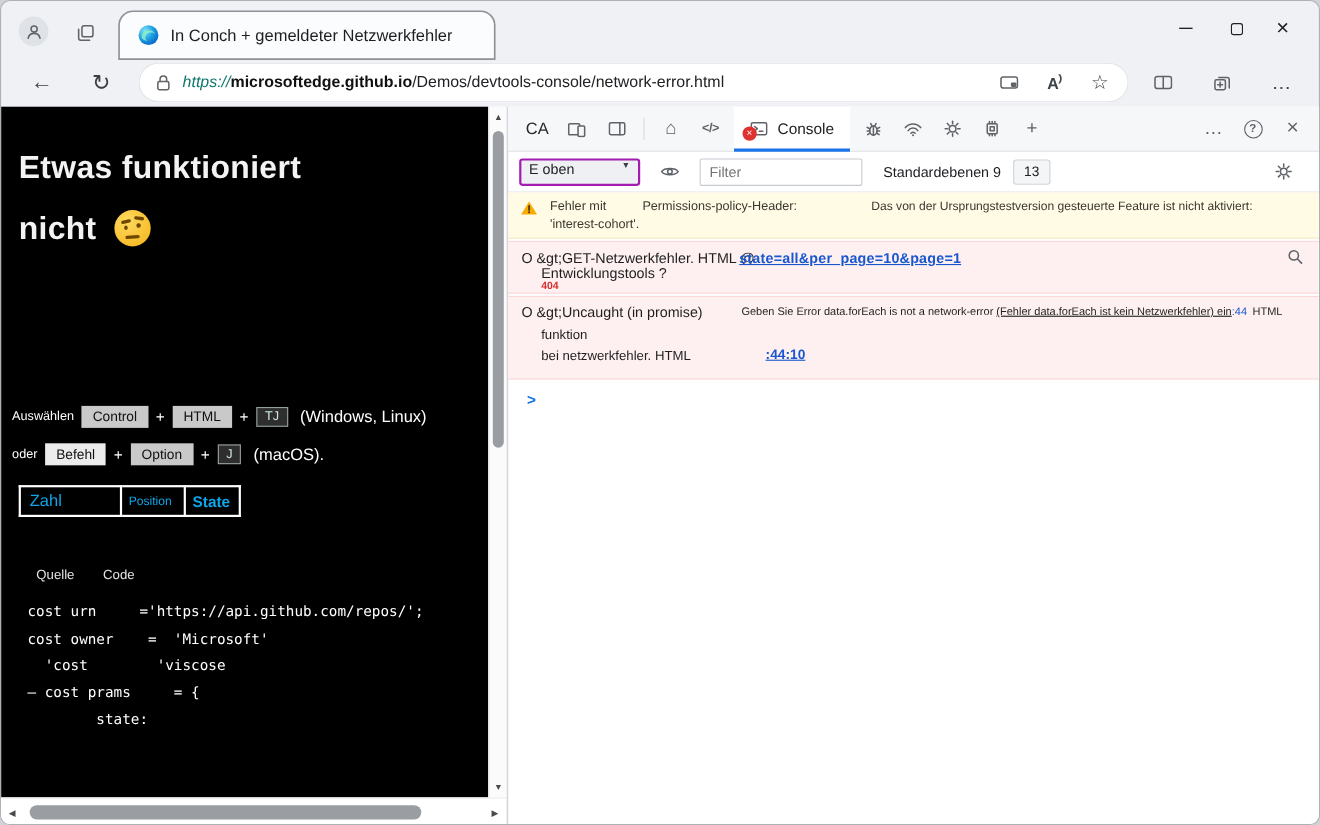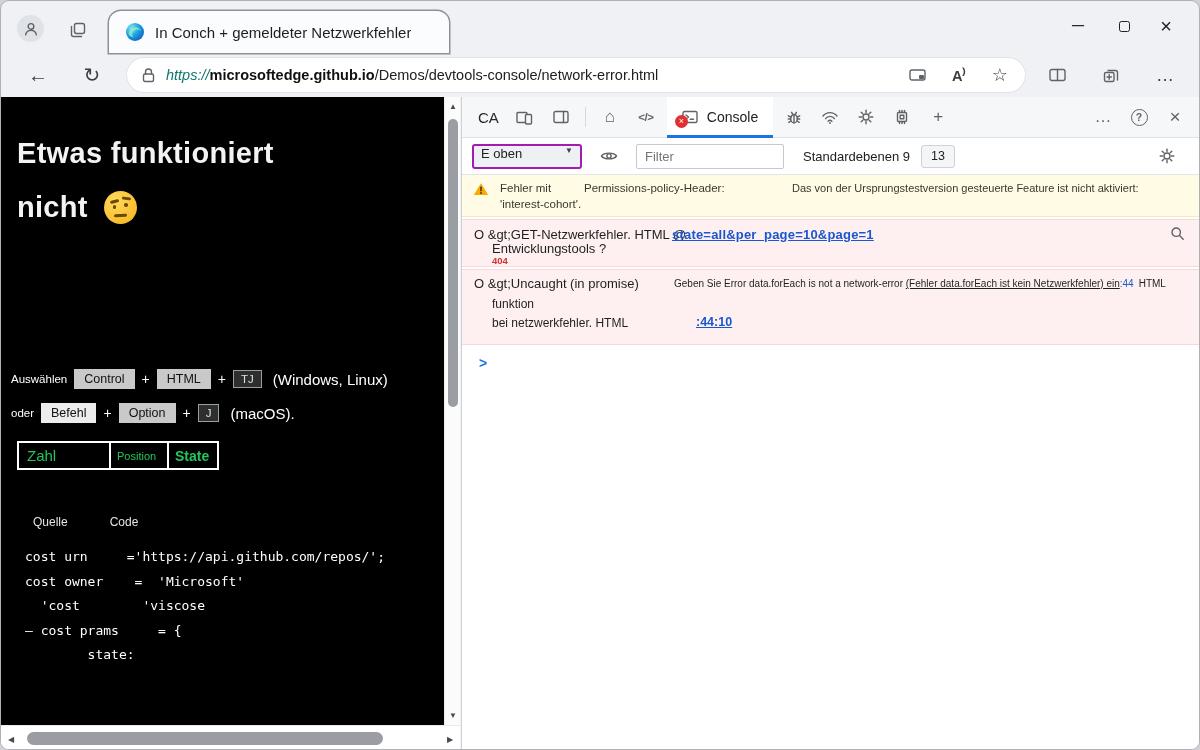--- a/index.html
+++ b/index.html
@@ -53,27 +53,27 @@
   .pg-sc { position:absolute; left:10px; display:flex; align-items:center; gap:7px; color:#fff; white-space:nowrap; }
   .pg-sc.sc1 { top:272px; } .pg-sc.sc2 { top:306px; }
   .pre { font-size:11.5px; }
   .kbd { background:#c9c9c9; color:#111; font-size:12.5px; padding:3px 10px; }
   .kbd.light { background:#ececec; }
   .kbd.sm { padding:2px 7px; font-size:11.5px; }
   .kbd.dark { background:#2e2e2e; color:#cfe9dc; border:1px solid #96a19b; }
   .plus { font-size:14px; }
   .suf { font-size:15px; margin-left:4px; }
   .pg-table { position:absolute; left:16px; top:344px; border-collapse:collapse; }
-  .pg-table th, .pg-table td { border:2px solid #fff; color:#22c55e; font-weight:400; text-align:left; }
+  .pg-table th, .pg-table td { border:2px solid #fff; color:#0ea5e9; font-weight:400; text-align:left; }
   .pg-table th.c1 { width:92px; font-size:15px; padding:4px 8px; }
   .pg-table th.c2 { width:58px; font-size:11px; padding:4px 6px; }
   .pg-table th.c3 { width:50px; font-size:14px; padding:4px 6px;font-weight:bold; }
   .pg-table td.loading { font-size:16px; padding:5px 8px; }
   .pg-code { position:absolute; left:24px; top:418px; font-family:"DejaVu Sans Mono",monospace; font-size:13px; color:#fff; }
-  .pg-code .hdr { font-family:"Liberation Sans",sans-serif; font-size:12px; color:#e4e4e4; display:flex; gap:42px; margin:0 0 16px 8px; }
+  .pg-code .hdr { font-family:"Liberation Sans",sans-serif; font-size:12px; color:#e4e4e4; display:flex; gap:26px; margin:0 0 16px 8px; }
   .cl { white-space:pre; line-height:24.5px; }
 
   
   .devtools { position:absolute; left:460px; top:96px; width:740px; height:654px; background:#fff; border-left:1px solid #cfd2d6; }
   .dt-tabbar { display:flex; align-items:center; height:41px; background:#f6f7f9; border-bottom:1px solid #e0e3e6; padding-left:16px;text-align:center; }
   .ca { font-size:15px; color:#28292b; margin-right:8px; }
   .tbtn { width:36px; height:34px; display:flex; align-items:center; justify-content:center; color:#5f6368; flex:none; }
   .glyph { font-size:17px; }
   .srcs { font-size:11.5px; font-weight:700; letter-spacing:-0.5px; }
   .vsep { width:1px; height:20px; background:#d6d9dc; margin:0 6px; flex:none; }

